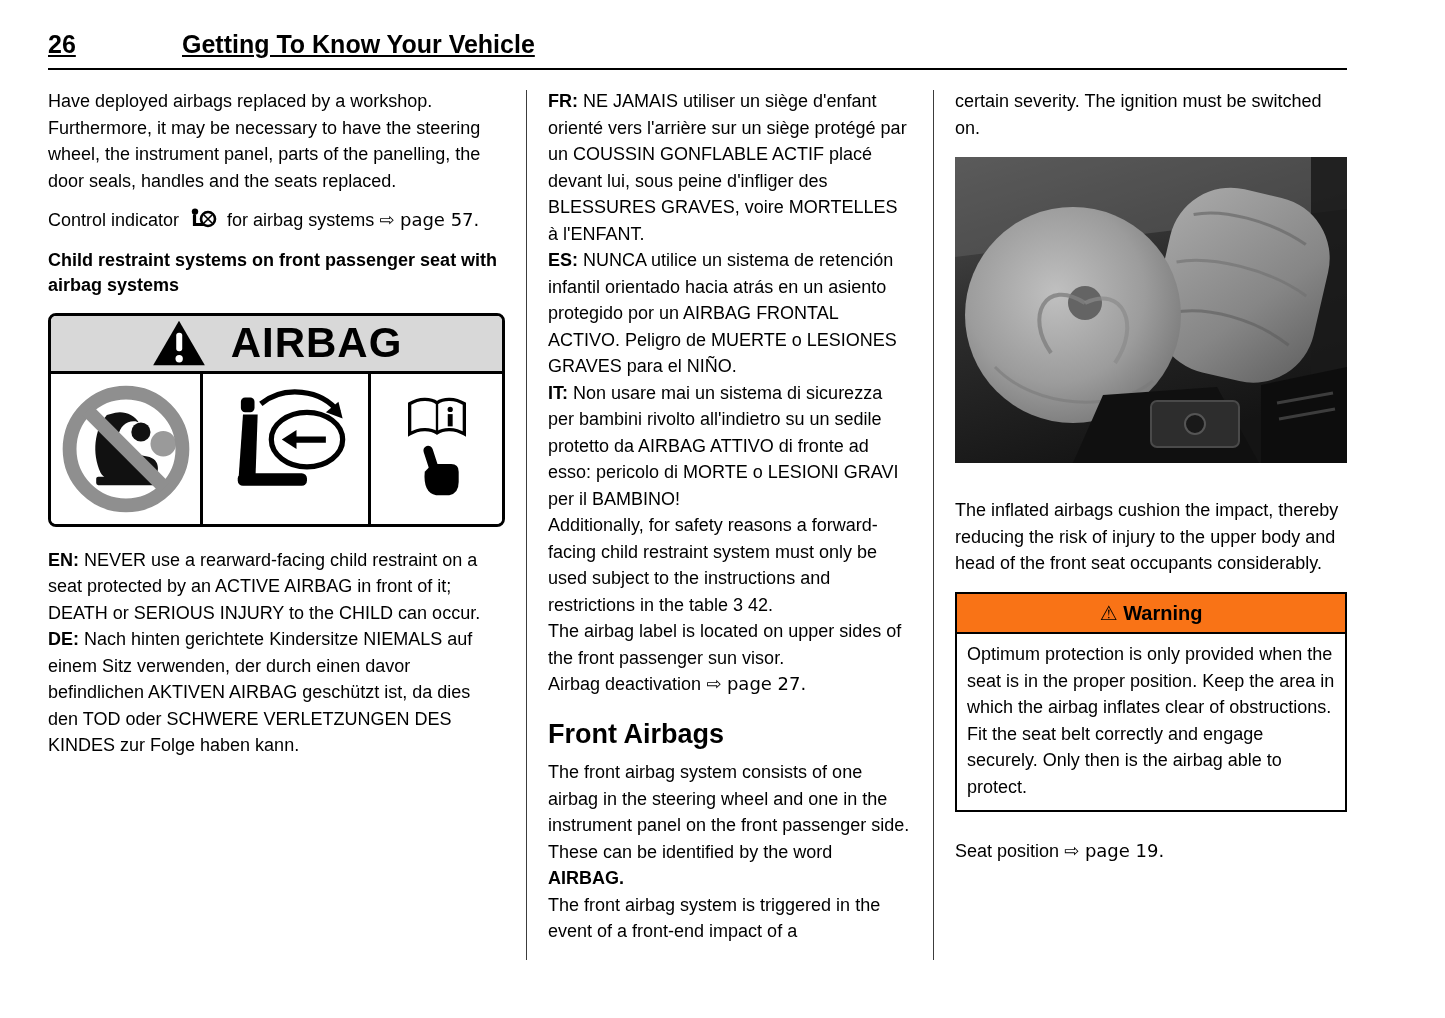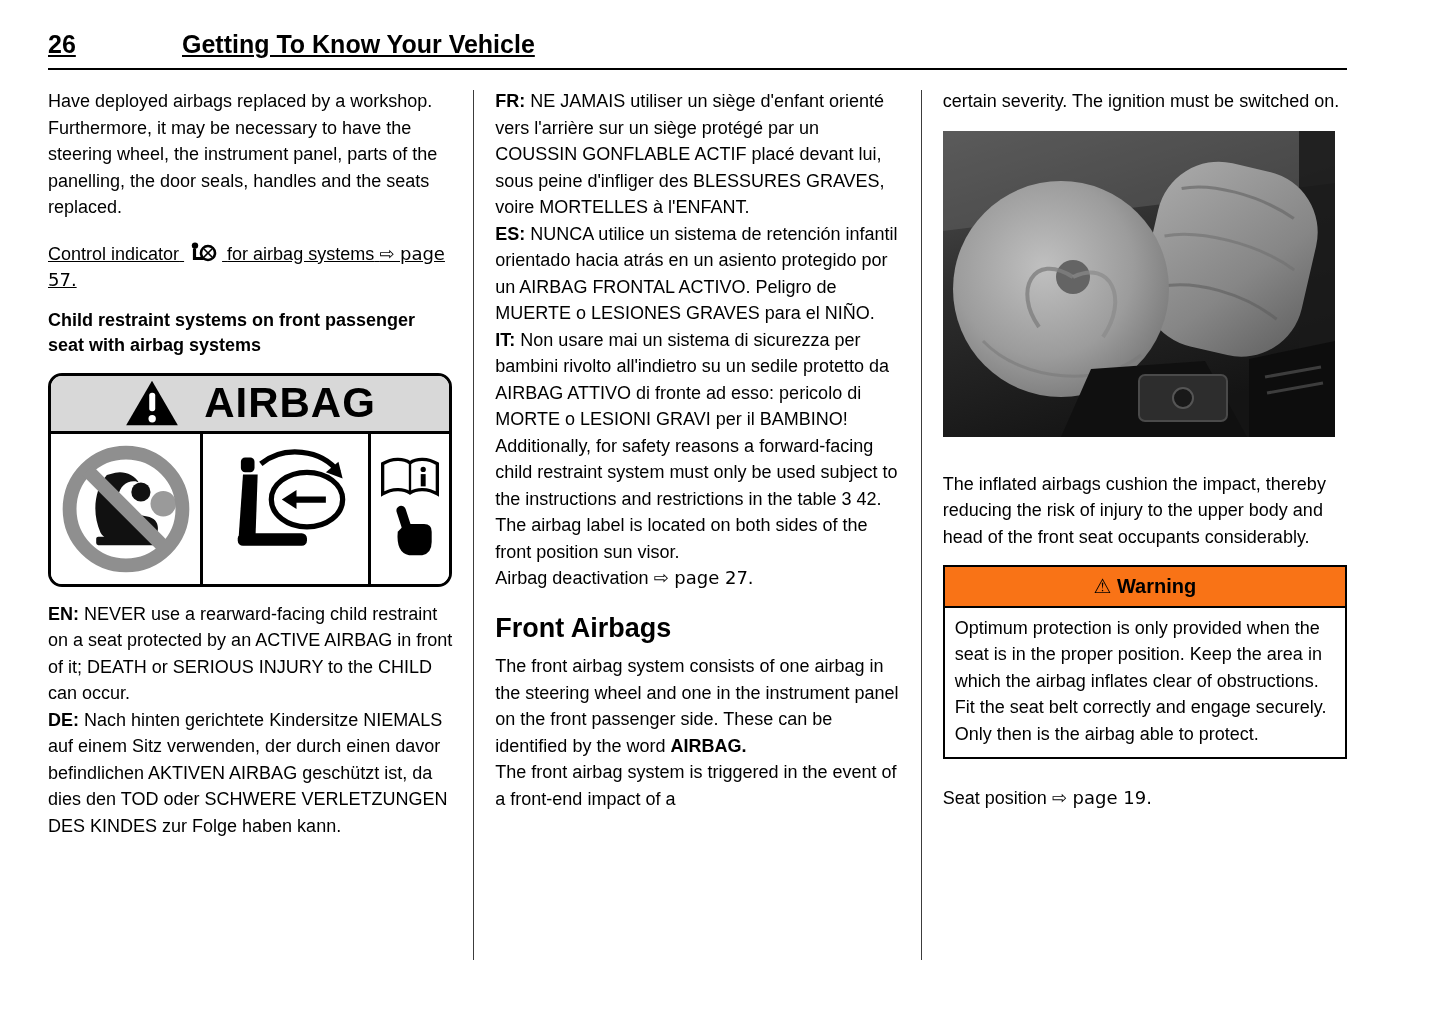--- a/index.html
+++ b/index.html
@@ -14,37 +14,37 @@
   .hdr { display:flex; align-items:baseline; font-weight:bold; font-size:25px;text-decoration:underline; }
   .hdr .num { width:134px; }
   .rule { border-bottom:2px solid #000; margin-top:9px; }
 
   .cols { display:flex; margin-top:18px; min-height:900px; }
   .col { flex:1 1 0; font-size:18px; line-height:26.5px; }
   .vdiv { width:1px; background:#3c3c3c; margin:2px 21px 28px 21px; }
 
   p { margin:0; }
   b { font-weight:bold; }
-  .gap-sm { margin-top:20px;text-decoration:underline; }
+  .gap-sm { margin-top:13px; }
   .sym { font-family:"DejaVu Sans", sans-serif; }
 
   .sec-head { font-weight:bold; margin-top:14px; font-size:18px; line-height:25px; }
 
   
-  .airbag-label { border:3px solid #000; border-radius:14px; overflow:hidden;
-                  margin-top:15px; width:404px; background:#fff; }
+  .airbag-label { border:3px solid #000; border-radius:8px; overflow:hidden;
+                  margin-top:15px; width:457px; background:#fff; }
   .label-top { background:#d8d8d8; display:flex; align-items:center; justify-content:center;
                gap:24px; height:58px; border-bottom:3px solid #000; }
   .label-title { font-size:42px; font-weight:bold; letter-spacing:1px; line-height:1; }
   .cells { display:flex; height:150px; }
   .cell { border-right:3px solid #000; display:flex; align-items:center; justify-content:center; background:#fff; }
   .cell:last-child { border-right:none; }
   .cell1 { width:152px; } .cell2 { width:168px; } .cell3 { flex:1; }
 
-  .en-de { margin-top:14px; }
+  .en-de { margin-top:20px; }
 
   .front-head { font-size:27px; font-weight:bold; margin-top:22px; margin-bottom:10px; line-height:1.1; }
 
   .photo { margin-top:16px; width:392px; height:306px; display:block; }
   .after-photo { margin-top:34px; }
 
   .warnbox { margin-top:15px; border:2px solid #000; width:100%; }
   .warnbox-head { background:#f97316; border-bottom:2px solid #000; text-align:center;
                   font-weight:bold; font-size:20px; padding:6px 0; }
   .warnbox-body { padding:7px 10px 10px 10px; background:#fff; }
@@ -142,21 +142,21 @@
       <p>
         <b>FR:</b> <span>NE JAMAIS utiliser un siège d'enfant orienté vers l'arrière sur un siège protégé par un COUSSIN GONFLABLE ACTIF placé devant lui, sous peine d'infliger des BLESSURES GRAVES, voire MORTELLES à l'ENFANT.</span>
       </p>
       <p>
         <b>ES:</b> <span>NUNCA utilice un sistema de retención infantil orientado hacia atrás en un asiento protegido por un AIRBAG FRONTAL ACTIVO. Peligro de MUERTE o LESIONES GRAVES para el NIÑO.</span>
       </p>
       <p>
         <b>IT:</b> <span>Non usare mai un sistema di sicurezza per bambini rivolto all'indietro su un sedile protetto da AIRBAG ATTIVO di fronte ad esso: pericolo di MORTE o LESIONI GRAVI per il BAMBINO!</span>
       </p>
       <p>Additionally, for safety reasons a forward-facing child restraint system must only be used subject to the instructions and restrictions in the table 3 42.</p>
-      <p>The airbag label is located on both sides of the front position sun visor.</p>
+      <p>The airbag label is located on upper sides of the front passenger sun visor.</p>
       <p>
         <span>Airbag deactivation</span>
         <span class="sym">⇨ page 27.</span>
       </p>
 
       <h2 class="front-head">Front Airbags</h2>
 
       <p>
         <span>The front airbag system consists of one airbag in the steering wheel and one in the instrument panel on the front passenger side. These can be identified by the word</span> <b>AIRBAG.</b>
       </p>

